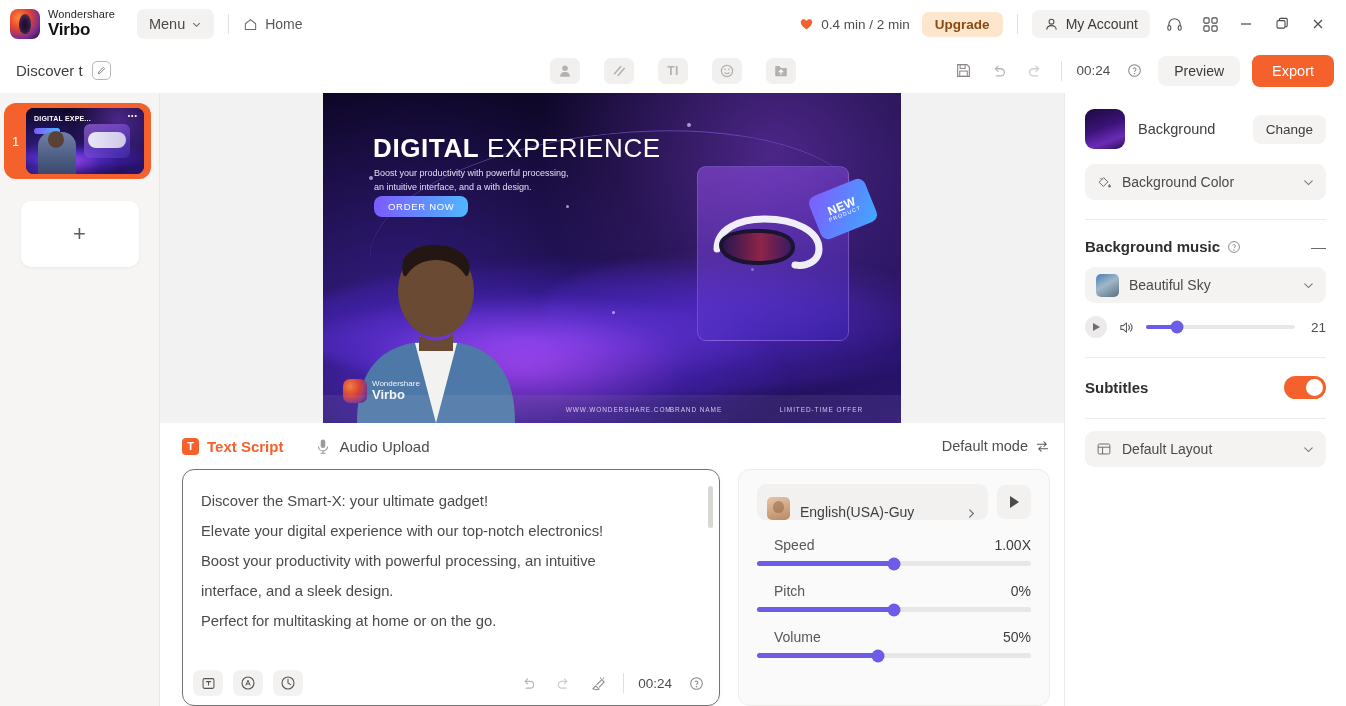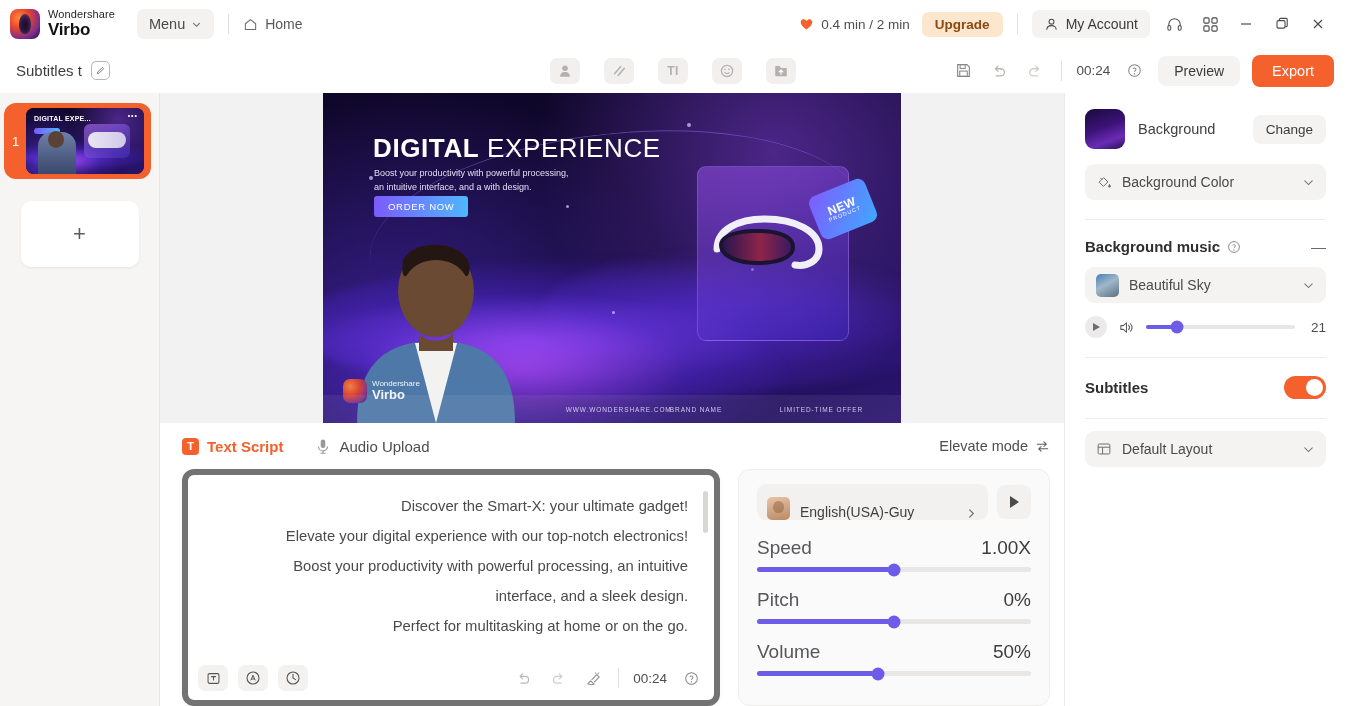--- a/index.html
+++ b/index.html
@@ -155,21 +155,21 @@
   .swoosh { position: absolute; left: 8%; top: 12%; width: 86%; height: 62%;
     border-top: 1.5px solid rgba(150,120,255,.45); border-radius: 50%;
     transform: rotate(-6deg); }
   .dot { position: absolute; border-radius: 50%; background: #cfc2ff; opacity:.75; }
 
   .vid-head { position: absolute; left: 50px; top: 40px; font-size: 26px; letter-spacing: .6px; color:#fff;
     font-family: "Liberation Sans", sans-serif; }
   .vid-head b { font-weight: bold; }
   .vid-head span { font-weight: 300; }
   .vid-sub { position: absolute; left: 51px; top: 74px; font-size: 9px; line-height: 1.55; color: #e3dcf5; max-width: 230px; }
-  .vid-cta { position: absolute; left: 51px; top: 103px; padding: 5px 14px; border-radius: 3px;
+  .vid-cta { position: absolute; left: 51px; top: 103px; padding: 5px 14px; border-radius: 8px;
     background: linear-gradient(90deg,#7b5bff,#4fb7ff); color: #fff; font-size: 9.5px; letter-spacing: .7px; }
   .vr-card { position: absolute; right: 52px; top: 73px; width: 152px; height: 175px; border-radius: 9px;
     background: linear-gradient(160deg, rgba(150,80,230,.55), rgba(60,40,190,.45)); border: 1px solid rgba(190,160,255,.3); }
   .vr-headset { position: absolute; right: 70px; top: 112px; width: 124px; height: 78px; }
   .vr-badge { position: absolute; right: 28px; top: 93px; width: 60px; height: 46px;
     background: linear-gradient(130deg,#7f5cff,#3fa9ff); border-radius: 8px;
     transform: rotate(-22deg); color: #fff; font-size: 12px; font-weight: bold;
     display: flex; align-items: center; justify-content: center; letter-spacing: .5px; }
   .person { position: absolute; left: 18px; bottom: 0; width: 190px; height: 240px; }
   .vid-foot { position: absolute; left: 0; right: 0; bottom: 0; height: 28px;
@@ -198,23 +198,23 @@
   .tabs { height: 46px; flex: 0 0 46px; display: flex; align-items: center; gap: 32px; }
   .tab { display: flex; align-items: center; gap: 8px; font-size: 15px; cursor: pointer; }
   .tab.active { color: #f4612c; font-weight: bold; }
   .tab.idle { color: #4e4e4e; }
   .tbadge { width: 17px; height: 17px; border-radius: 4px; background: #f4612c; color: #fff;
     font-size: 11px; display: flex; align-items: center; justify-content: center; font-weight: bold; }
   .timeline-mode { margin-left: auto; display: flex; align-items: center; gap: 7px;
     font-size: 14.5px; color: #4e4e4e; cursor: pointer; }
 
   .panes { flex: 1; display: flex; gap: 18px; min-height: 0; padding-bottom: 0; }
-  .script-card { flex: 1; background: #fff; border: 6px solid #737373; border-radius: 12px;
+  .script-card { flex: 1; background: #fff; border: 1px solid #737373; border-radius: 12px;
     position: relative; display: flex; flex-direction: column; min-width: 0;
-    box-shadow: 0 1px 4px rgba(0,0,0,.04); text-align: right; }
+    box-shadow: 0 1px 4px rgba(0,0,0,.04); }
   .script-text { flex: 1; padding: 16px 26px 6px 18px; font-size: 14.8px; line-height: 2.03;
     color: #4a4a4a; overflow: hidden; }
   .sbar { position: absolute; right: 6px; top: 16px; width: 5px; height: 42px; background: #d9d7d4; border-radius: 3px; cursor: pointer; }
   .script-tools { height: 44px; flex: 0 0 44px; display: flex; align-items: center; padding: 0 12px 0 10px; gap: 10px; }
   .st-ic { width: 30px; height: 26px; border-radius: 7px; background: #f3f2f1;
     display: flex; align-items: center; justify-content: center; color: #565656; cursor: pointer; }
   .st-right { margin-left: auto; display: flex; align-items: center; gap: 13px; }
   .st-plain { width: 22px; height: 22px; display: flex; align-items: center; justify-content: center; color: #8d8a88; cursor: pointer; }
 
   .voice-card { width: 312px; flex: 0 0 312px; background: #fafafa; border: 1px solid #efedec;
@@ -227,21 +227,21 @@
   .voice-av::after { content:""; position:absolute; left:6px; top:4px; width:11px; height:12px;
     border-radius: 50% 50% 45% 45%; background: #8c6344; opacity: .5; }
   .voice-name { font-size: 14px; color: #3f3f3f; flex: 1; }
   .voice-play { width: 34px; height: 34px; border-radius: 8px; background: #f2f1f0;
     display: flex; align-items: center; justify-content: center; cursor: pointer; }
   .voice-play i { width: 0; height: 0; border-left: 9px solid #4a4a4a;
     border-top: 6px solid transparent; border-bottom: 6px solid transparent; display: block; }
 
   .sl-block { margin-top: 17px; }
   .sl-head { display: flex; align-items: center; justify-content: space-between;
-    font-size: 19px; color: #57565a; margin-bottom: 8px; }
+    font-size: 14px; color: #57565a; margin-bottom: 8px; margin-left: 17px; }
   .sl-head .v { color: #3d3d3d; }
   .sl-track { height: 5px; background: #e9e7e5; border-radius: 3px; position: relative; cursor: pointer; }
   .sl-fill { position: absolute; left: 0; top: 0; bottom: 0; background: #6d5ce7; border-radius: 3px; }
   .sl-knob { position: absolute; top: 50%; transform: translate(-50%,-50%);
     width: 13px; height: 13px; border-radius: 50%; background: #6d5ce7; }
 
   
   .rpanel { width: 282px; flex: 0 0 282px; border-left: 1px solid #ecebe9; background: #fff;
     padding: 16px 20px 0 20px; }
   .bg-row { display: flex; align-items: center; gap: 13px; }
@@ -353,21 +353,21 @@
       <div class="win-btn">
         <svg width="16" height="16" viewBox="0 0 16 16">
           <path d="M4 4 L12 12 M12 4 L4 12" stroke="#4a4a4a" stroke-width="1.2"></path>
         </svg>
       </div>
     </div>
   </div>
 
   <div class="subbar">
     <div class="proj-title">
-      <span>Subtitles t</span>
+      <span>Discover t</span>
       <span class="edit-chip">
         <svg width="11" height="11" viewBox="0 0 12 12">
           <path d="M2.5 9.5 L3 7.6 L8 2.6 L9.4 4 L4.4 9 Z" fill="none" stroke="#7a7876" stroke-width="1"></path>
         </svg>
       </span>
     </div>
 
     <div class="center-tools">
       <div class="tool-ic">
         <svg width="16" height="16" viewBox="0 0 18 18">
@@ -533,21 +533,21 @@
           </div>
           <div class="tab idle">
             <svg width="16" height="17" viewBox="0 0 16 18">
               <rect x="5.6" y="1.6" width="4.8" height="9" rx="2.4" fill="#9b9896"></rect>
               <path d="M3.2 9 a4.8 4.8 0 0 0 9.6 0" fill="none" stroke="#9b9896" stroke-width="1.2"></path>
               <path d="M8 13.8 V16.2 M5.4 16.2 H10.6" stroke="#9b9896" stroke-width="1.2"></path>
             </svg>
             <span>Audio Upload</span>
           </div>
           <div class="timeline-mode">
-            <span>Elevate mode</span>
+            <span>Default mode</span>
             <svg width="15" height="15" viewBox="0 0 16 16">
               <path d="M2.5 5.5 H12 M9.5 3 L12 5.5 L9.5 8" fill="none" stroke="#5a5a5a" stroke-width="1.1" stroke-linecap="round" stroke-linejoin="round"></path>
               <path d="M13.5 10.5 H4 M6.5 8 L4 10.5 L6.5 13" fill="none" stroke="#5a5a5a" stroke-width="1.1" stroke-linecap="round" stroke-linejoin="round"></path>
             </svg>
           </div>
         </div>
 
         <div class="panes">
 
           <div class="script-card">

